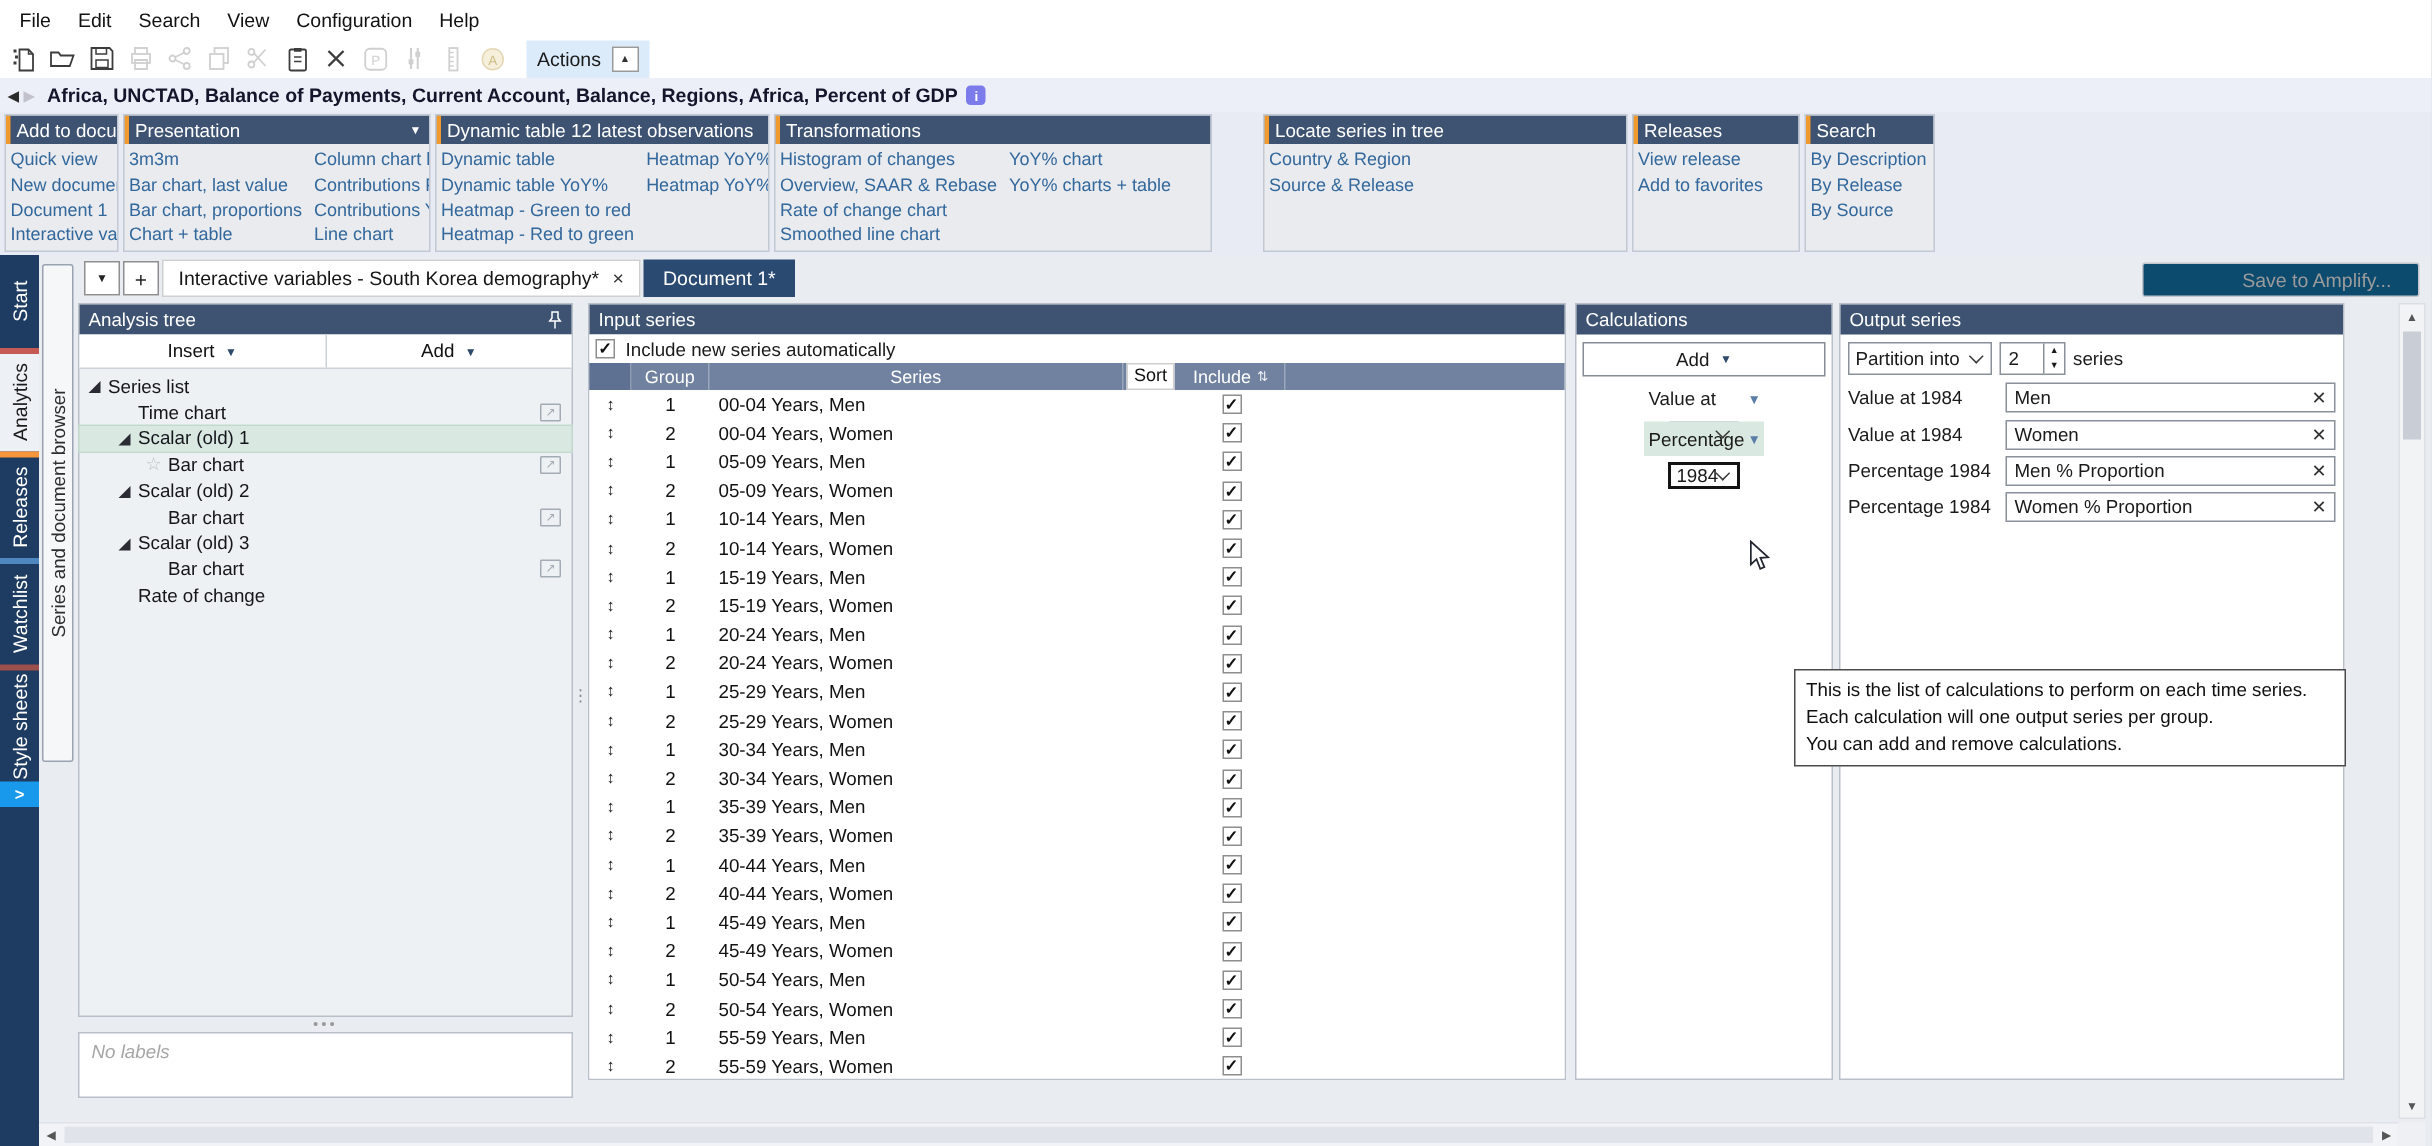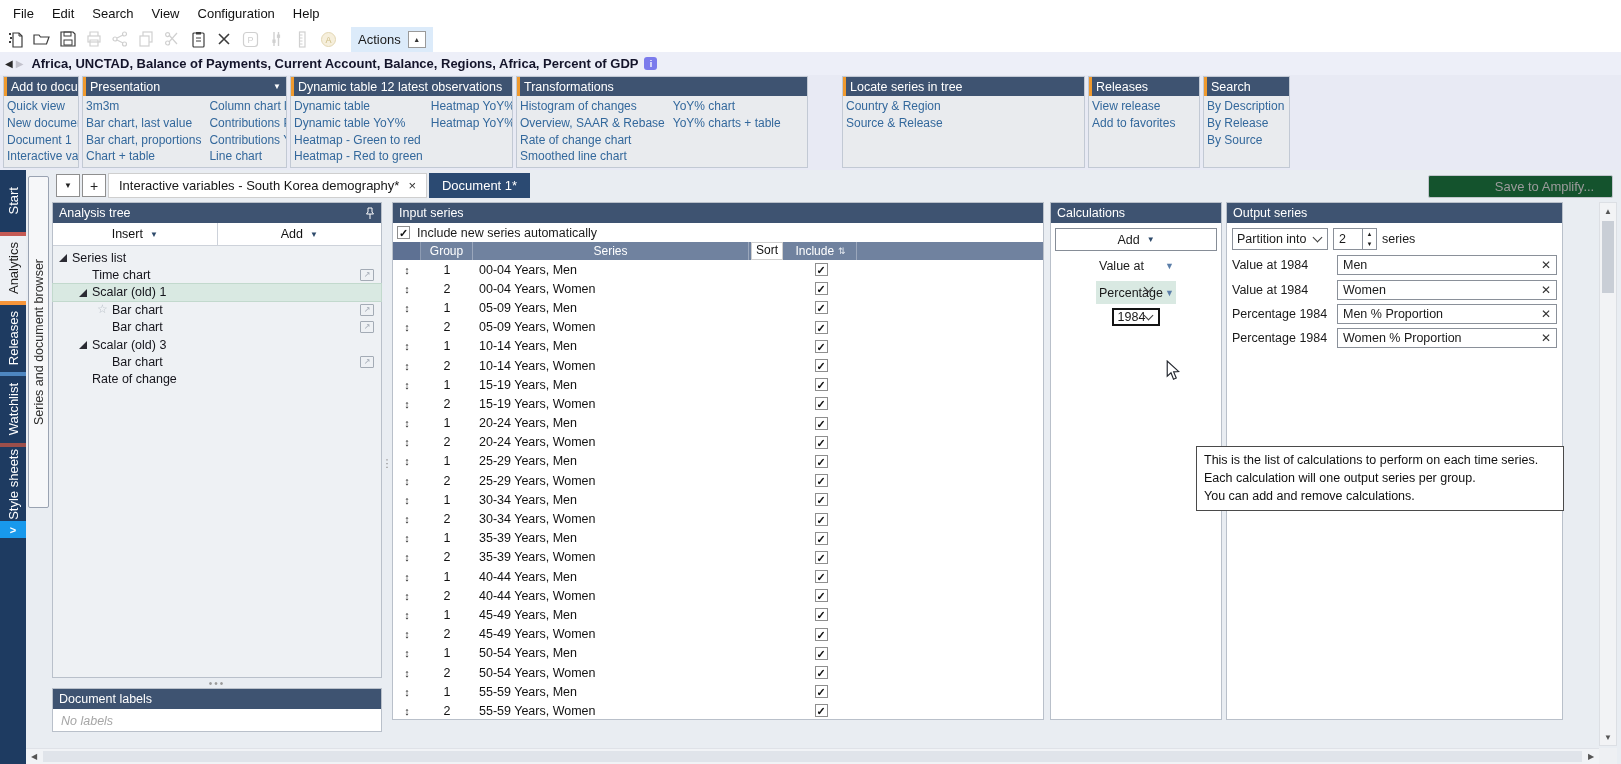--- a/index.html
+++ b/index.html
@@ -49,21 +49,21 @@
   
   .browser-col{position:absolute;left:28px;top:176px;width:21px;height:332px;background:#f6f7f9;border:1px solid #9aa3b2;border-radius:2px;display:flex;align-items:center;justify-content:center;box-sizing:border-box;}
   .browser-col span{writing-mode:vertical-rl;transform:rotate(180deg);font-size:12.5px;color:#2e2e2e;white-space:nowrap;}
   
   .tabbar{position:absolute;left:56px;top:173px;height:25px;display:flex;gap:2px;align-items:flex-start;}
   .tbbtn{width:24px;height:23px;border:1px solid #8f8f8f;background:#fff;display:flex;align-items:center;justify-content:center;box-sizing:border-box;color:#222;margin-top:1px;}
   .tbbtn .ddv{font-size:8px;} .tbbtn .plus{font-size:14px;line-height:12px;}
   .tab-active{height:25px;background:#fff;border:1px solid #cfcfcf;display:flex;align-items:center;padding:0 10px;gap:9px;font-size:13px;color:#161616;box-sizing:border-box;}
   .tab-x{font-size:13px;color:#333;}
   .tab-inactive{height:25px;background:#2b4a72;color:#fff;display:flex;align-items:center;padding:0 13px;font-size:13px;box-sizing:border-box;}
-  .save-btn{position:absolute;left:1428px;top:175px;width:185px;height:23px;background:#14532d;border:1px solid #c2c6cc;border-radius:2px;color:#9b9b9b;font-size:13px;display:flex;align-items:center;justify-content:center;box-sizing:border-box;padding-left:48px;}
+  .save-btn{position:absolute;left:1428px;top:175px;width:185px;height:23px;background:#0c4a6e;border:1px solid #c2c6cc;border-radius:2px;color:#9b9b9b;font-size:13px;display:flex;align-items:center;justify-content:center;box-sizing:border-box;padding-left:48px;}
   
   .wpanel{position:absolute;background:#fff;border:1px solid #b9c0ca;box-sizing:border-box;}
   .phead{height:20px;background:#3e5371;color:#fff;font-size:12.5px;display:flex;align-items:center;padding:0 6px;box-sizing:border-box;}
   
   .analysis{left:52px;top:202px;width:330px;height:476px;background:#eef1f4;}
   .btnrow{height:22px;background:#fff;display:flex;border-bottom:1px solid #cdd2da;}
   .btn-half{flex:1;display:flex;align-items:center;justify-content:center;gap:7px;font-size:12.5px;color:#111;}
   .btn-half:first-child{border-right:1px solid #cdd2da;}
   .ddtri{font-size:8px;color:#2e4a6b;}
   .tree{padding-top:3px;}
@@ -486,20 +486,28 @@
 
         <div class="tree-row l2">
           <span class="slot">
 
             <span class="star">☆</span>
           </span>
           <span class="tlabel">Bar chart</span>
           <span class="lnk">↗</span>
         </div>
 
+        <div class="tree-row l1">
+          <span class="slot">
+            <span class="tri"></span>
+
+          </span>
+          <span class="tlabel">Scalar (old) 2</span>
+          <span class="lnk" style="visibility: hidden;">↗</span>
+        </div>
 
         <div class="tree-row l2">
           <span class="slot">
             
             
           </span>
           <span class="tlabel">Bar chart</span>
           <span class="lnk">↗</span>
         </div>
 
@@ -528,23 +536,20 @@
           </span>
           <span class="tlabel">Rate of change</span>
           <span class="lnk" style="visibility: hidden;">↗</span>
         </div>
       </div>
   </div>
   <div class="hsplit">•••</div>
   <div class="vsplit">⋮</div>
 
   <div class="wpanel doclabels">
-    <div class="phead">
-        <span>Document labels</span>
-      </div>
     <div class="dlbody">No labels</div>
   </div>
 
   <div class="wpanel input">
     <div class="phead">
         <span>Input series</span>
       </div>
     <div class="autorow">
       <span class="cb">✓</span>
       <span>Include new series automatically</span>

